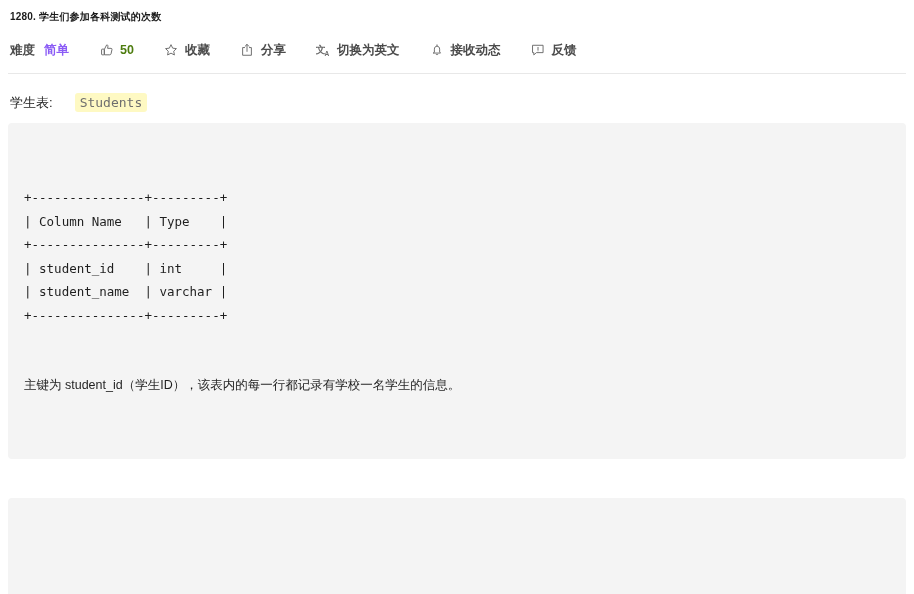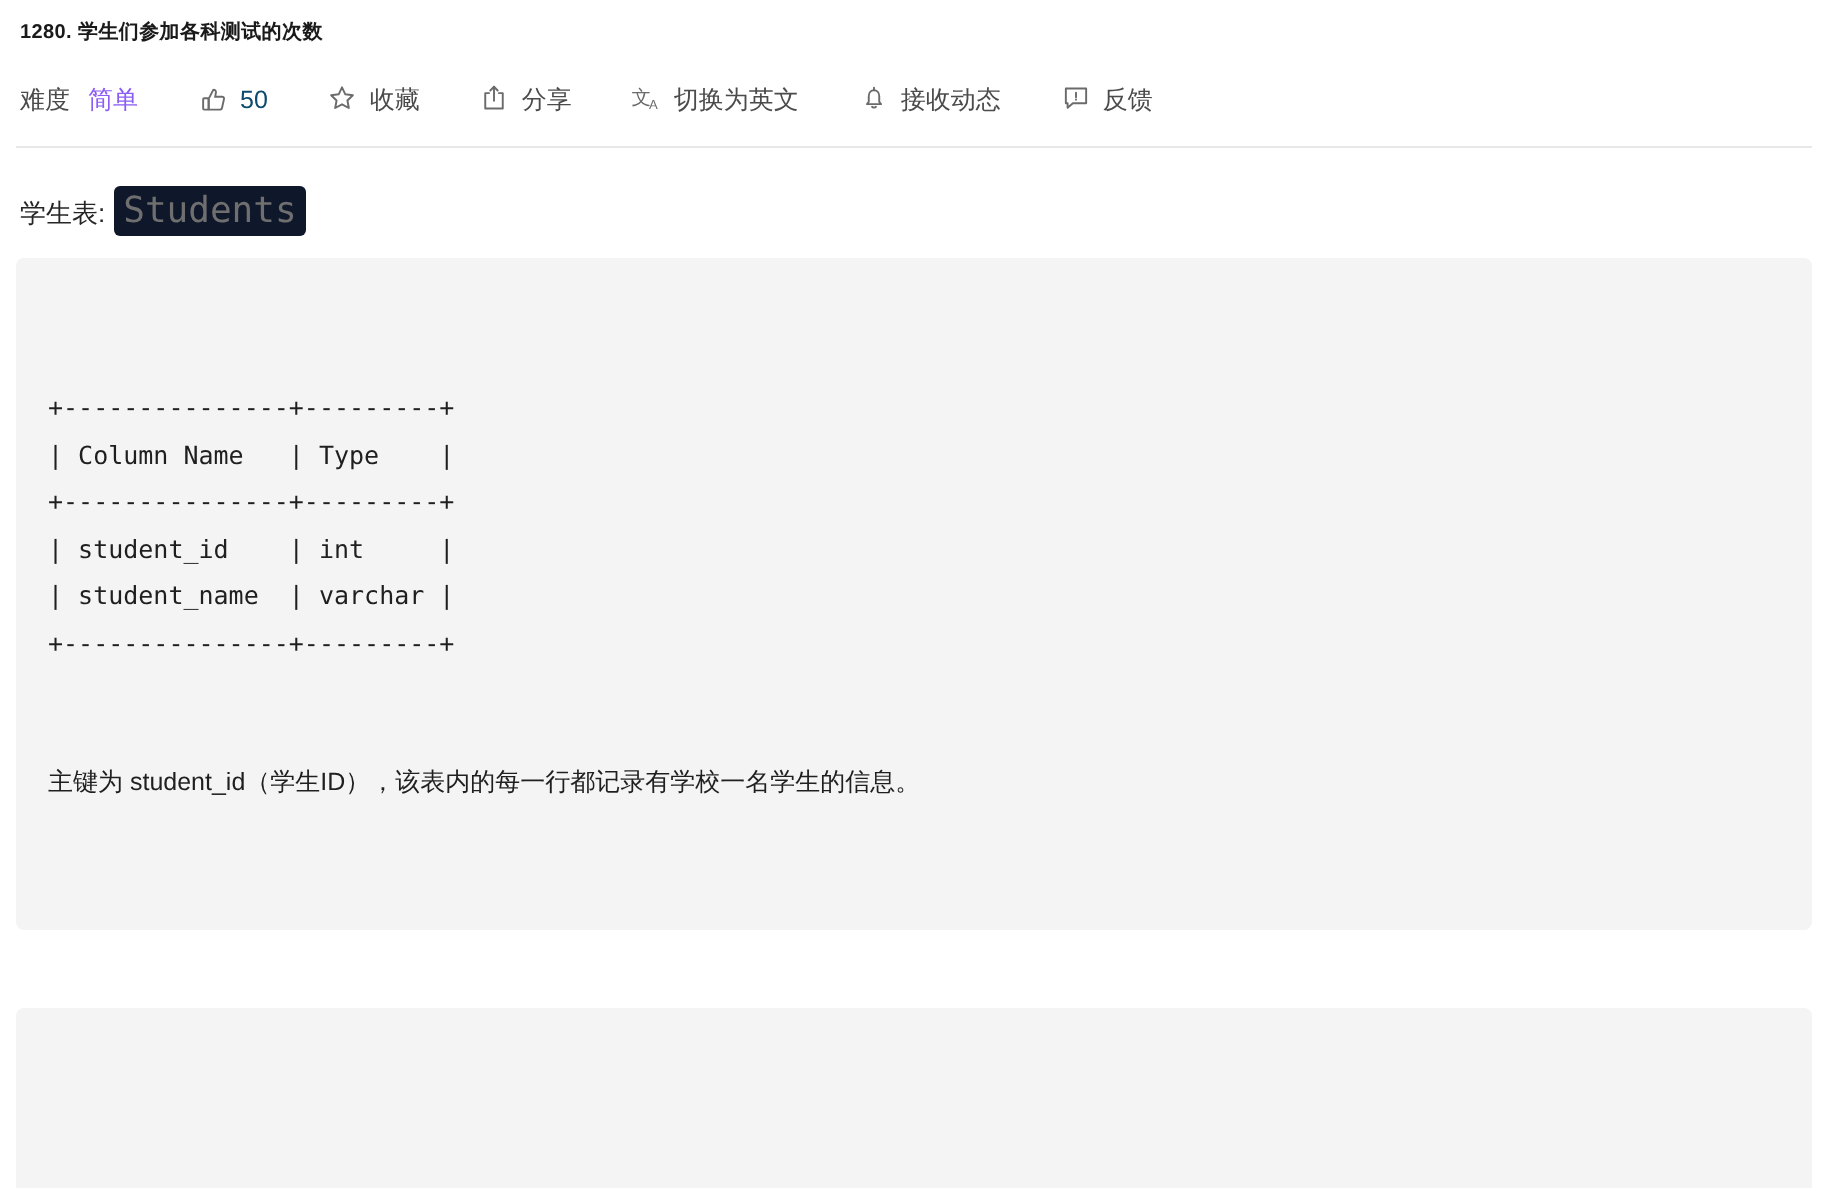--- a/index.html
+++ b/index.html
@@ -39,45 +39,46 @@
     display: flex;
     align-items: center;
     height: 30px;
     margin-top: 7px;
     padding-left: 2px;
     font-size: 12.5px;
     color: #4b4b4b;
   }
   .toolbar-item {
     display: flex;
-    align-items: flex-start;
+    align-items: center;
     margin-right: 30px;
     white-space: nowrap;
     cursor: pointer;
+    font-weight: bold;
   }
   .toolbar-item.static { cursor: default; }
   .toolbar-item:last-child { margin-right: 12px; }
   .tb-icon {
     display: inline-flex;
     align-items: center;
     justify-content: center;
     width: 15px;
     height: 15px;
     margin-right: 6px;
     flex: none;
   }
   .tb-icon svg { display: block; }
   .difficulty-label {
     color: #4b4b4b;
     margin-right: 9px;
   }
   .difficulty-value {
     color: #8b5cf6;
   }
-  .like-count { color: #0c4a6e; }
+  .like-count { color: #4d7c0f; }
 
   
   .divider {
     height: 1px;
     background: #e8e8e8;
     margin: 8px 0 0 0;
     width: 898px;
   }
 
   
@@ -97,26 +98,26 @@
 
   
   .table-heading {
     margin-top: 19px;
     padding-left: 2px;
     font-size: 13px;
     color: #262626;
     display: flex;
     align-items: baseline;
   }
-  .table-heading .label { margin-right: 4px; text-align: right; }
+  .table-heading .label { margin-right: 22px; text-align: right; }
   .code-chip {
     font-family: "DejaVu Sans Mono", "Liberation Mono", monospace;
-    font-size: 18px;
+    font-size: 13px;
     color: #6f6f6f;
-    background: #0f172a;
+    background: #fef9c3;
     border-radius: 3px;
     padding: 2px 5px;
   }
 
   
   .code-block {
     margin-top: 11px;
     background: #f4f4f4;
     border-radius: 4px;
     padding: 16px 0 14px 16px;

